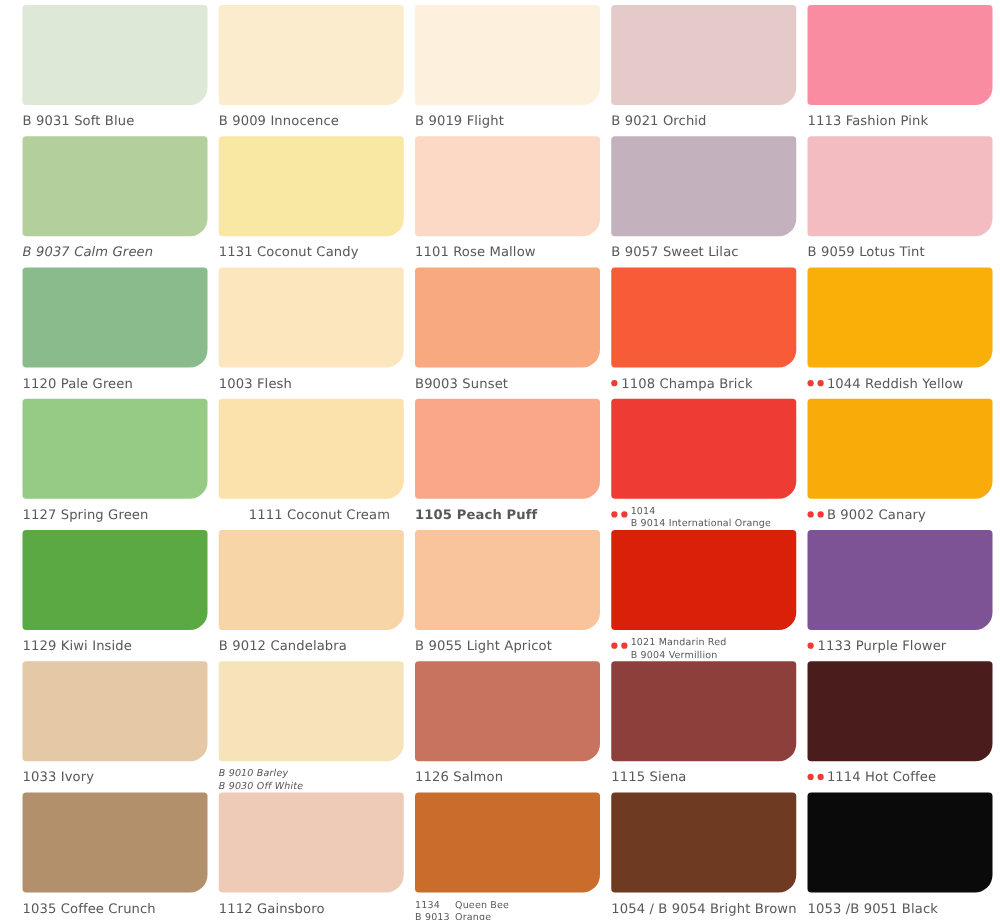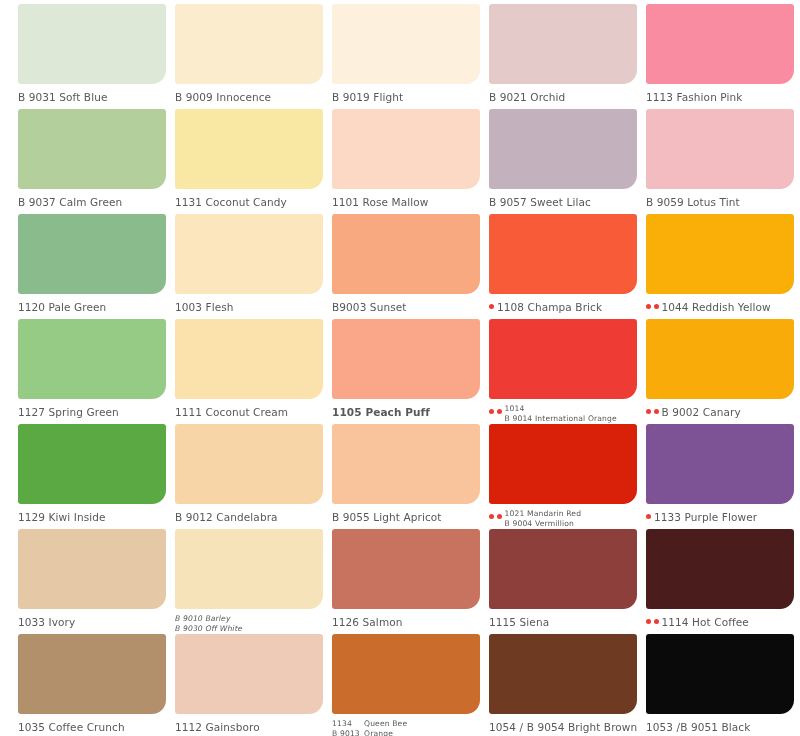--- a/index.html
+++ b/index.html
@@ -123,21 +123,21 @@
         <div class="swatch" style="background: rgb(249, 140, 160);"></div>
         <div class="label">
           <span class="txt" style="color: rgb(88, 88, 88);">
             <span class="ln">1113 Fashion Pink</span>
           </span>
         </div>
       </div>
       <div class="cell">
         <div class="swatch" style="background: rgb(178, 207, 156);"></div>
         <div class="label">
-          <span class="txt" style="color: rgb(88, 88, 88);">
+          <span class="txt" style="color: rgb(88, 88, 88); font-style: italic;">
             <span class="ln">B 9037 Calm Green</span>
           </span>
         </div>
       </div>
       <div class="cell">
         <div class="swatch" style="background: rgb(249, 231, 164);"></div>
         <div class="label">
           <span class="txt" style="color: rgb(88, 88, 88);">
             <span class="ln">1131 Coconut Candy</span>
           </span>
@@ -218,21 +218,21 @@
         <div class="swatch" style="background: rgb(150, 203, 134);"></div>
         <div class="label">
           <span class="txt" style="color: rgb(88, 88, 88);">
             <span class="ln">1127 Spring Green</span>
           </span>
         </div>
       </div>
       <div class="cell">
         <div class="swatch" style="background: rgb(251, 225, 172);"></div>
         <div class="label">
-          <span class="txt" style="color: rgb(88, 88, 88);">
+          <span class="txt" style="color: rgb(88, 88, 88); margin-left: 24px;">
             <span class="ln">1111 Coconut Cream</span>
           </span>
         </div>
       </div>
       <div class="cell">
         <div class="swatch" style="background: rgb(249, 167, 136);"></div>
         <div class="label">
           <span class="txt" style="color: rgb(88, 88, 88); font-weight: bold;">
             <span class="ln">1105 Peach Puff</span>
           </span>

